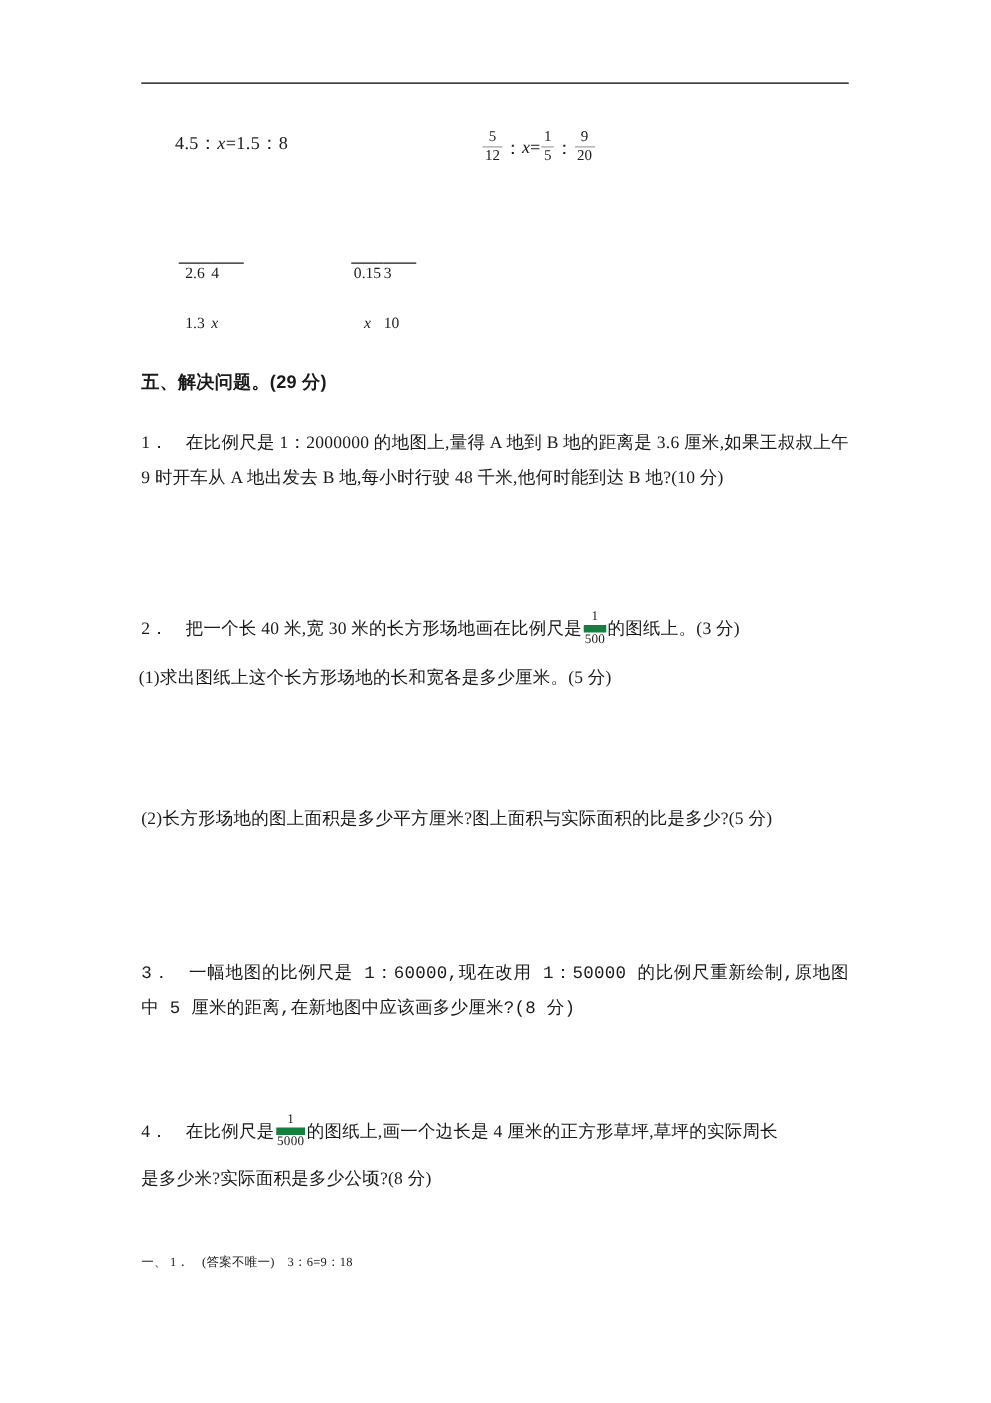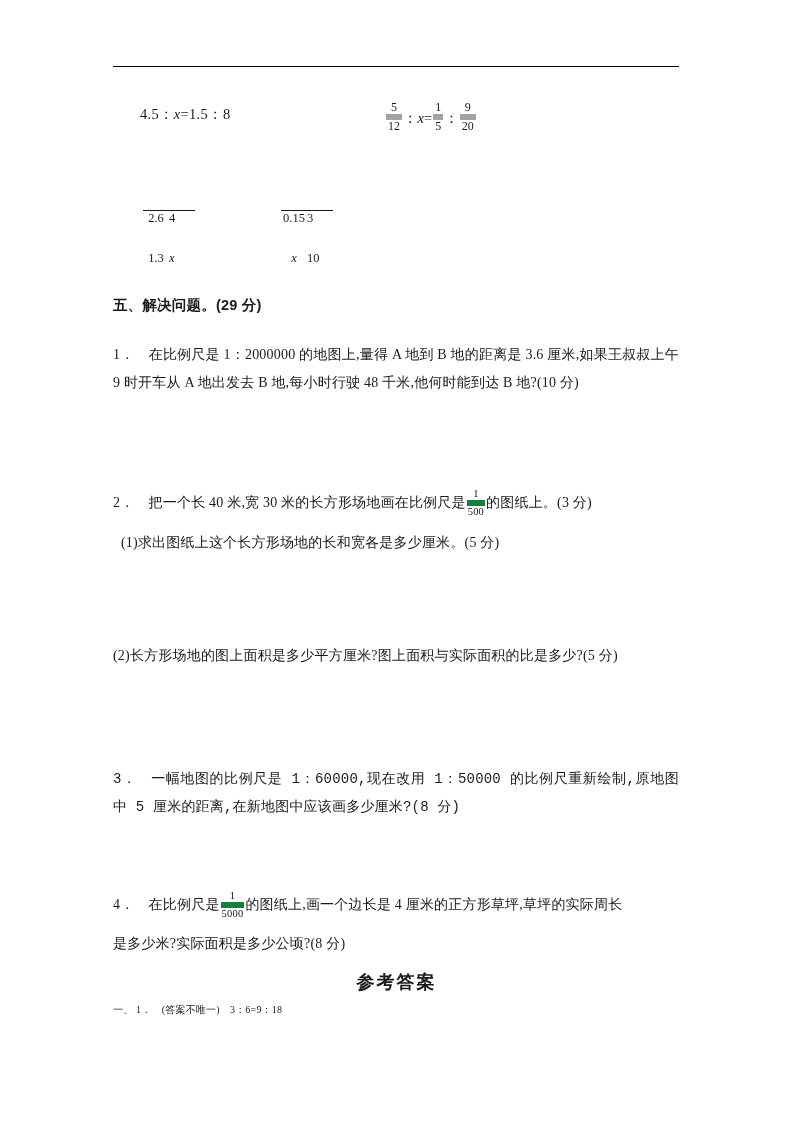--- a/index.html
+++ b/index.html
@@ -59,21 +59,21 @@
     flex-direction: column;
     align-items: center;
     vertical-align: middle;
     font-size: 12px;
     line-height: 1.12;
     margin: 0 1px;
     position: relative;
     top: -1px;
   }
   .frac .num { padding: 0 2px; }
-  .frac .den { padding: 0 2px; border-top: 6px solid #a3a3a3; }
+  .frac .den { padding: 0 2px; border-top: 1px solid #a3a3a3; }
   .eq-b .ital { font-style: italic; }
 
   
   .eq-row2 {
     position: absolute;
     left: 113px;
     top: 186px;
     width: 566px;
     height: 46px;
   }
@@ -111,21 +111,21 @@
     width: 566px;
     font-size: 14px;
     line-height: 28px;
     letter-spacing: 0.2px;
     text-align: justify;
     margin-top: 17px;
   }
 
   .p1 { top: 324px; }
   .p2 { top: 472px; }
-  .p2b { top: 512px; left: 121px; width: 558px; }
+  .p2b { top: 512px; left: 111px; width: 558px; }
   .p3 { top: 625px; }
   .p4 { top: 748px; font-family: Liberation Mono, monospace; }
   .p5 { top: 874px; }
   .p5b { top: 913px; }
 
   .answers-title {
     position: absolute;
     left: 0;
     top: 970px;
     width: 793px;
@@ -222,16 +222,15 @@
   <div class="para p4">3．　一幅地图的比例尺是 1：60000,现在改用 1：50000 的比例尺重新绘制,原地图中 5 厘米的距离,在新地图中应该画多少厘米?(8 分)</div>
 
   <div class="para p5">
     <span>4．　在比例尺是</span><span class="small-frac">
         <span class="num">1</span>
         <span class="den">5000</span>
       </span><span>的图纸上,画一个边长是 4 厘米的正方形草坪,草坪的实际周长</span>
   </div>
   <div class="para p5b">是多少米?实际面积是多少公顷?(8 分)</div>
 
-  <div class="answers-title">参考答案</div>
   <div class="ans-line">一、 1．　(答案不唯一)　3：6=9：18</div>
 
 </div>
 
 </body></html>

